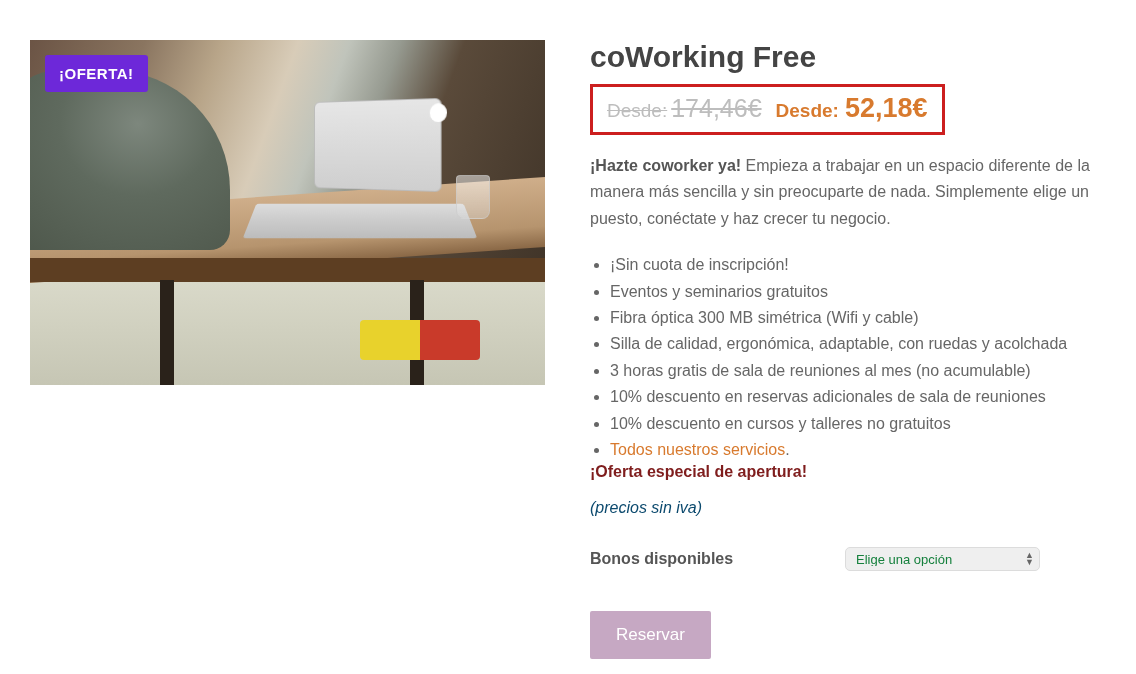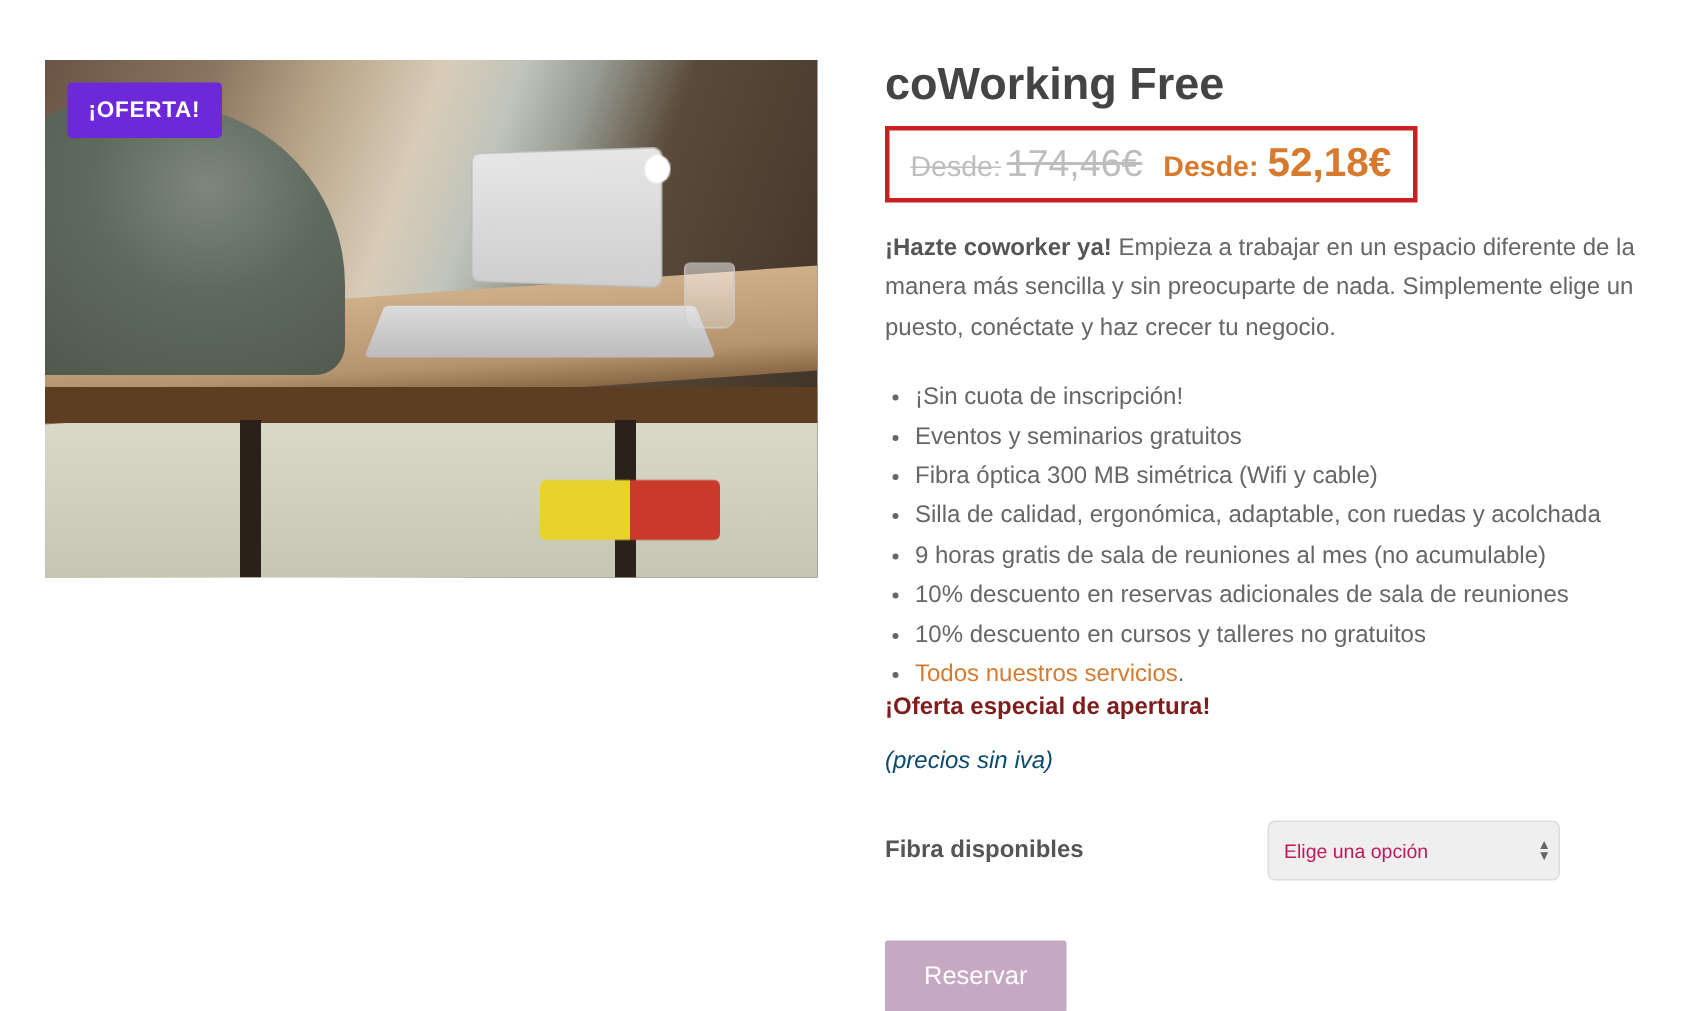--- a/index.html
+++ b/index.html
@@ -200,23 +200,23 @@
       display: inline-block;
     }
     .variation-select {
       appearance: none;
       -webkit-appearance: none;
       background: #efefef;
       border: 1px solid #dcdcdc;
       border-radius: 5px;
       padding: 4px 26px 4px 10px;
       font-size: 13px;
-      color: #be185d;
+      color: #15803d;
       width: 195px;
-      height: 40px;
+      height: 24px;
     }
     .select-arrows {
       position: absolute;
       right: 6px;
       top: 50%;
       transform: translateY(-50%);
       font-size: 9px;
       color: #666;
       line-height: 7px;
       pointer-events: none;
@@ -272,31 +272,31 @@
 
     <p class="desc">
       <strong>¡Hazte coworker ya!</strong><span> Empieza a trabajar en un espacio diferente de la manera más sencilla y sin preocuparte de nada. Simplemente elige un puesto, conéctate y haz crecer tu negocio.</span>
     </p>
 
     <ul class="feature-list">
       <li>¡Sin cuota de inscripción!</li>
       <li>Eventos y seminarios gratuitos</li>
       <li>Fibra óptica 300 MB simétrica (Wifi y cable)</li>
       <li>Silla de calidad, ergonómica, adaptable, con ruedas y acolchada</li>
-      <li>9 horas gratis de sala de reuniones al mes (no acumulable)</li>
+      <li>3 horas gratis de sala de reuniones al mes (no acumulable)</li>
       <li>10% descuento en reservas adicionales de sala de reuniones</li>
       <li>10% descuento en cursos y talleres no gratuitos</li>
       <li><a href="#">Todos nuestros servicios</a><span>.</span></li>
     </ul>
 
     <p class="offer-note">¡Oferta especial de apertura!</p>
     <p class="tax-note">(precios sin iva)</p>
 
     <div class="variation-row">
-      <div class="variation-label">Fibra disponibles</div>
+      <div class="variation-label">Bonos disponibles</div>
       <div class="variation-select-wrap">
         <select class="variation-select">
           <option>Elige una opción</option>
         </select>
         <div class="select-arrows">▲<br>▼</div>
       </div>
     </div>
 
     <button class="reserve-btn">Reservar</button>
   </div>

